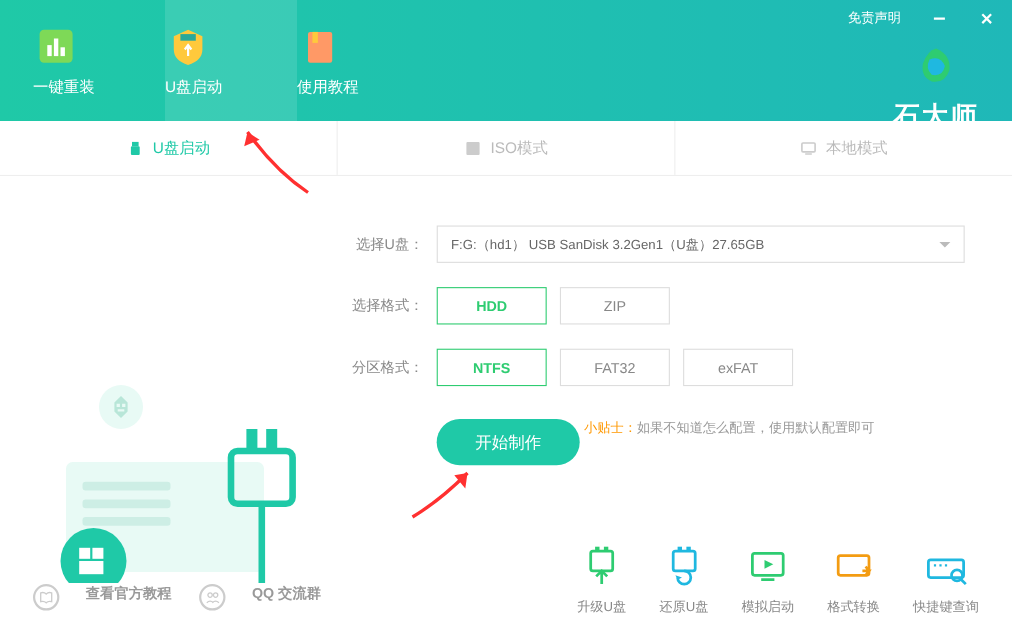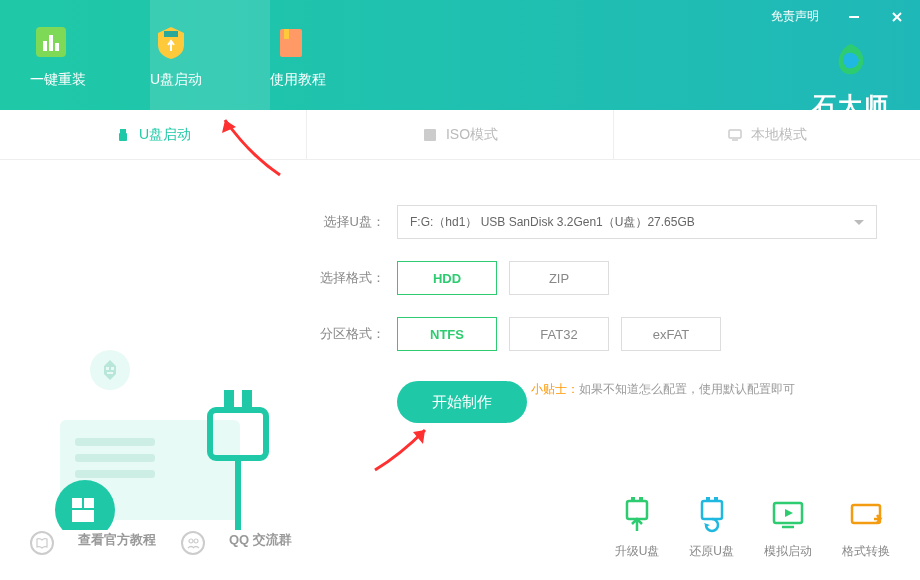--- a/index.html
+++ b/index.html
@@ -216,20 +216,31 @@
       </svg>
     <span>模拟启动</span>
   </div>
   <div class="tool">
     <svg class="tool-icon" viewBox="0 0 40 40">
         <rect x="6" y="10" width="28" height="18" rx="2" fill="none" stroke="#f39c12" stroke-width="2.5"></rect>
         <path d="M28 24 L34 24 L31 28 M34 24 L31 20" stroke="#f39c12" stroke-width="2.5" fill="none"></path>
       </svg>
     <span>格式转换</span>
   </div>
+  <div class="tool">
+    <svg class="tool-icon" viewBox="0 0 40 40">
+        <rect x="4" y="14" width="32" height="16" rx="2" fill="none" stroke="#1fb8e0" stroke-width="2.5"></rect>
+        <circle cx="30" cy="28" r="5" fill="none" stroke="#1fb8e0" stroke-width="2.5"></circle>
+        <line x1="34" y1="32" x2="38" y2="36" stroke="#1fb8e0" stroke-width="2.5"></line>
+        <line x1="9" y1="19" x2="11" y2="19" stroke="#1fb8e0" stroke-width="2"></line>
+        <line x1="14" y1="19" x2="16" y2="19" stroke="#1fb8e0" stroke-width="2"></line>
+        <line x1="19" y1="19" x2="21" y2="19" stroke="#1fb8e0" stroke-width="2"></line>
+      </svg>
+    <span>快捷键查询</span>
+  </div>
 </div>
 
 <div class="footer-left">
   <div class="flink">
     <div class="flink-icon">
         <svg width="14" height="14">
           <path d="M2 3 Q5 2 7 4 Q9 2 12 3 L12 11 Q9 10 7 12 Q5 10 2 11 Z" fill="none" stroke="#ccc" stroke-width="1.2"></path>
         </svg>
       </div>
     <span>查看官方教程</span>

